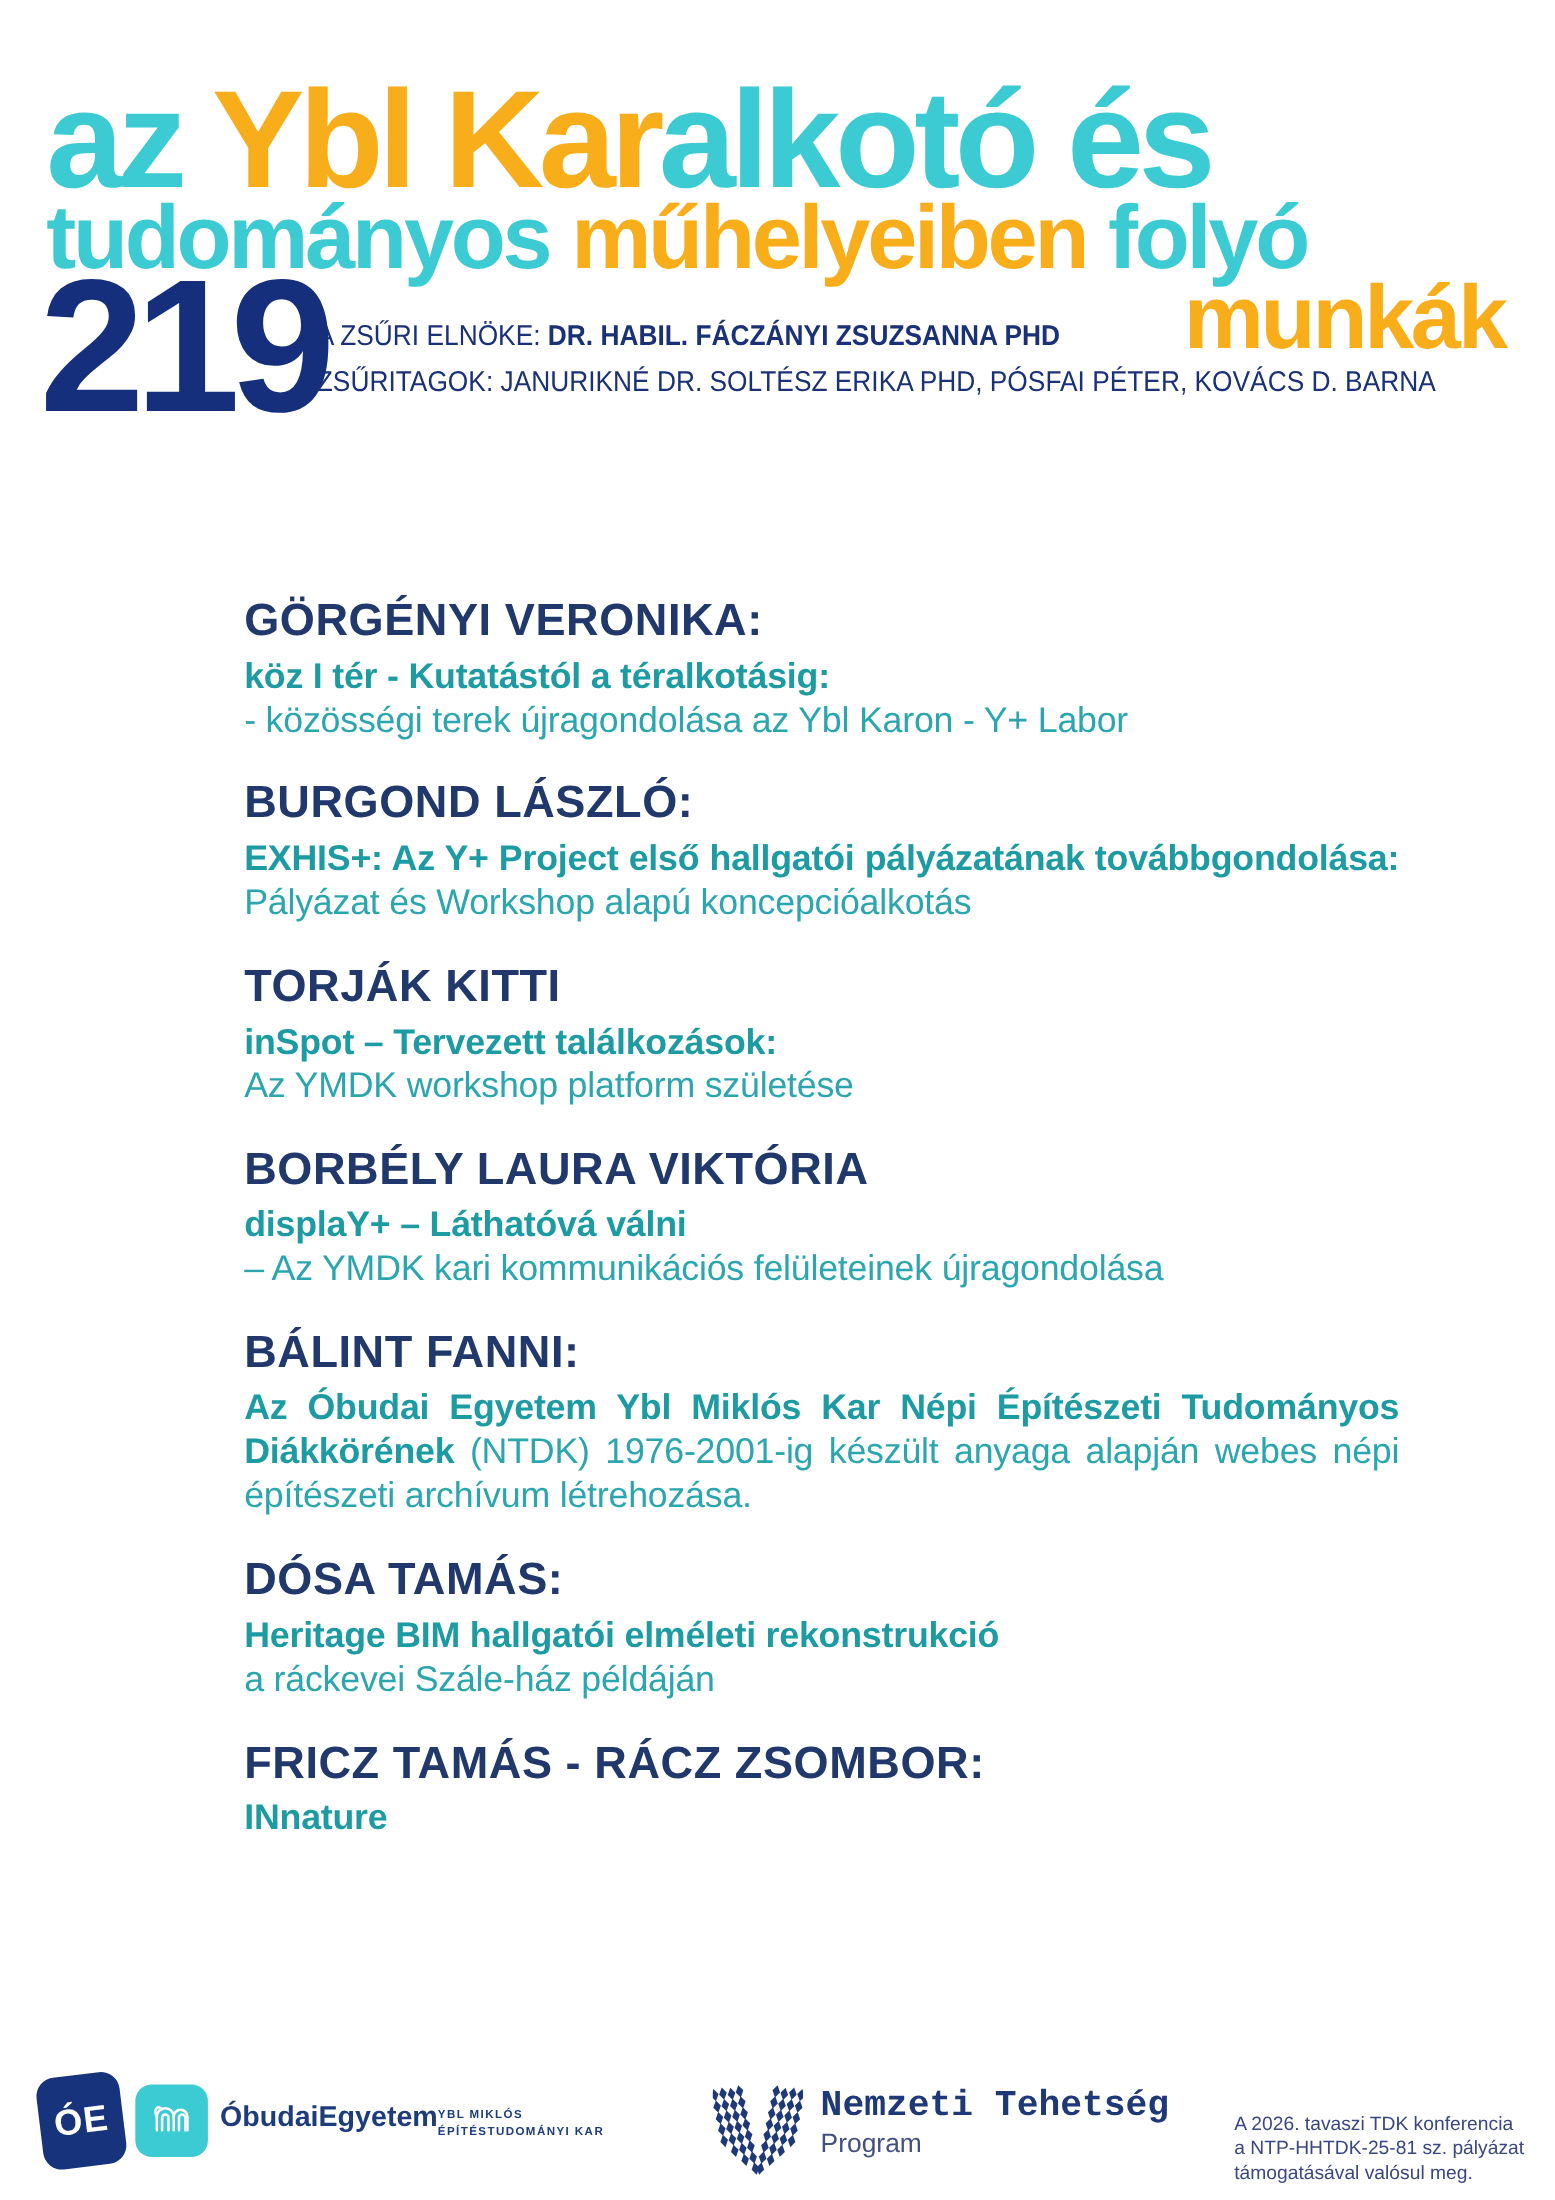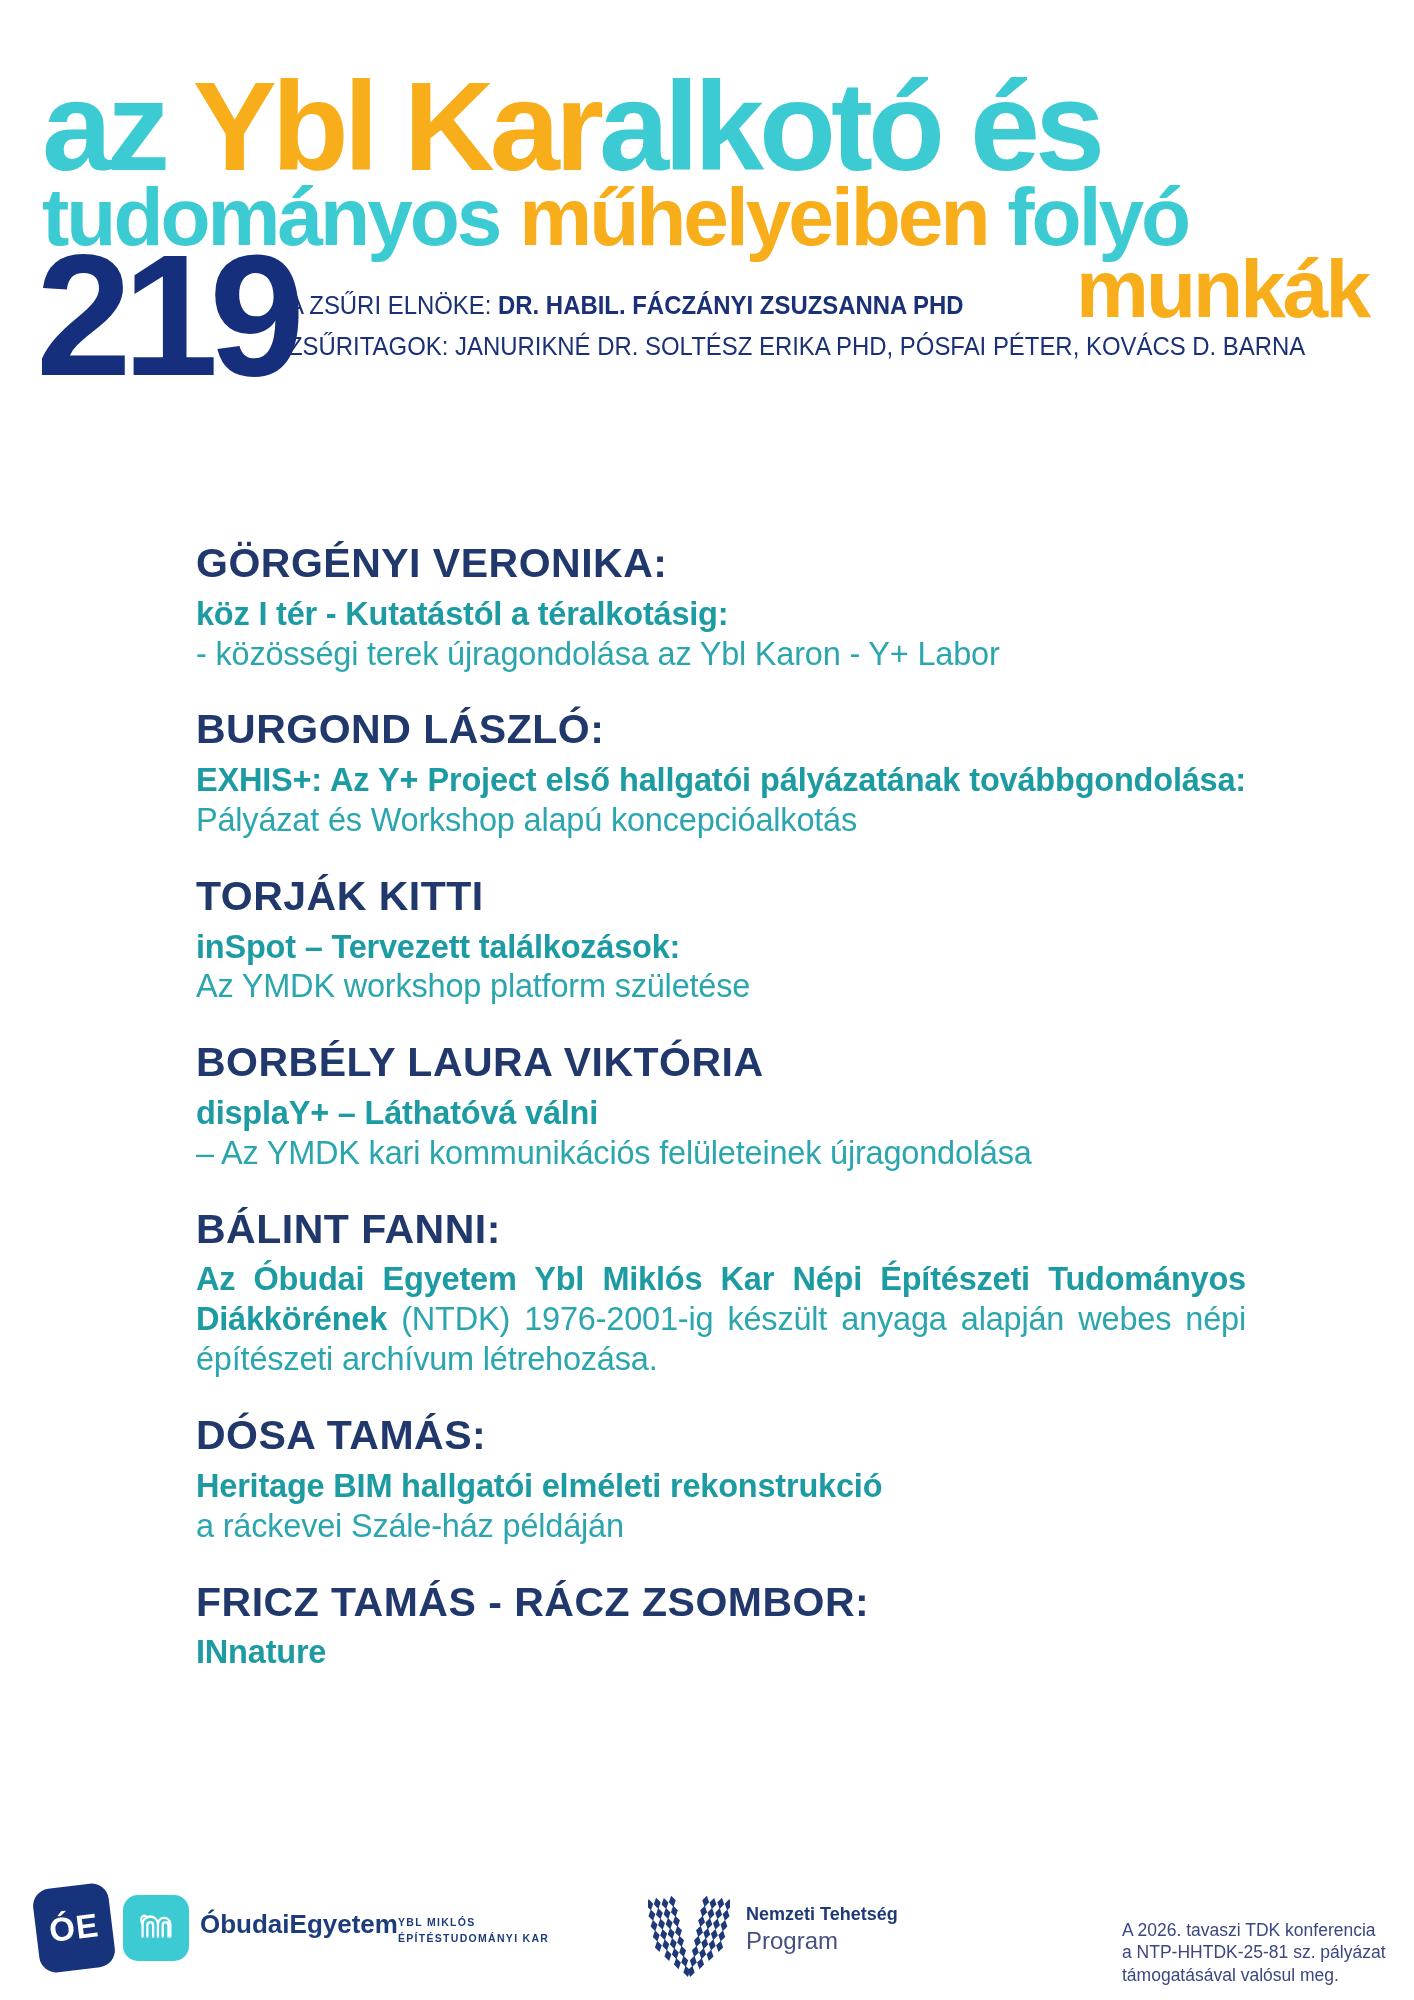--- a/index.html
+++ b/index.html
@@ -21,21 +21,21 @@
     position:absolute;right:46px;top:256px;font-size:82px;font-weight:bold;
     letter-spacing:-3px;line-height:0.8;color:#F8AD1B;white-space:nowrap;
   }
   .jury{
     position:absolute;left:288px;top:292px;color:#1A3077;font-size:26px;line-height:1;
     transform:scaleX(0.92);transform-origin:left top;white-space:nowrap;
   }
   .jury .jrow2{margin-top:15px;}
   .jury b{font-weight:bold;}
   
-  .entries{position:absolute;left:196px;top:540px;width:1050px;}
+  .entries{position:absolute;left:222px;top:540px;width:1050px;}
   .entry{margin-bottom:32px;}
   .entry-name{
     font-size:41px;font-weight:600;color:#20386B;letter-spacing:0.5px;
     line-height:1.16;margin-bottom:7px;
   }
   .entry-title{
     font-size:32.5px;font-weight:bold;color:#1D9BA3;line-height:1.23;letter-spacing:-0.2px;
   }
   .entry-desc{
     font-size:32.5px;font-weight:normal;color:#2BA6AE;line-height:1.23;letter-spacing:-0.2px;
@@ -54,21 +54,21 @@
     color:#ffffff;font-size:33px;font-weight:bold;letter-spacing:1px;
   }
   .ym-badge{
     width:66px;height:66px;background:#3CCBD3;border-radius:15px;
     display:flex;align-items:center;justify-content:center;
   }
   .uni-text{display:flex;flex-direction:row;}
   .uni-name{font-size:26px;font-weight:bold;color:#1D3C7C;line-height:1.08;}
   .uni-fac{font-size:10.5px;font-weight:bold;color:#1D3C7C;letter-spacing:1.3px;line-height:1.55;margin-top:4px;}
   .ntp{position:absolute;left:648px;top:10px;display:flex;align-items:center;gap:16px;}
-  .ntp-l1{font-family:Liberation Sans, sans-serif;font-size:18px;font-weight:bold;color:#1F3878;line-height:1.1;}
+  .ntp-l1{font-family:Liberation Mono, monospace;font-size:33px;font-weight:bold;color:#1F3878;line-height:1.1;}
   .ntp-l2{font-size:24px;color:#44517F;margin-top:3px;line-height:1.1;}
   .grant{position:absolute;left:1122px;top:51px;font-size:17.5px;color:#3A4780;line-height:1.28;}
 </style>
 </head>
 <body>
 
 <div class="page">
 
   <div class="t-line t1"><span class="teal">az </span><span class="orange">Ybl Kar</span><span class="teal">alkotó és</span></div>
 

